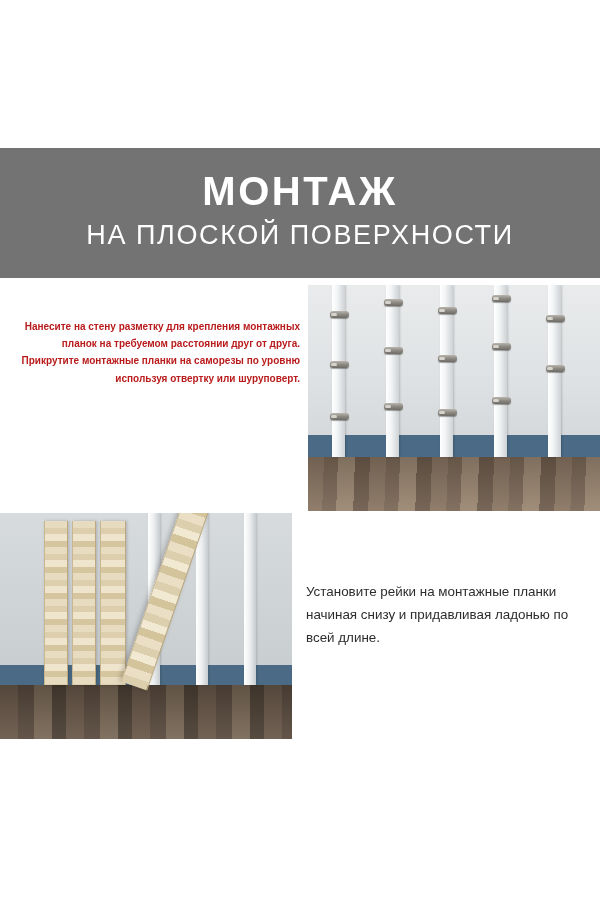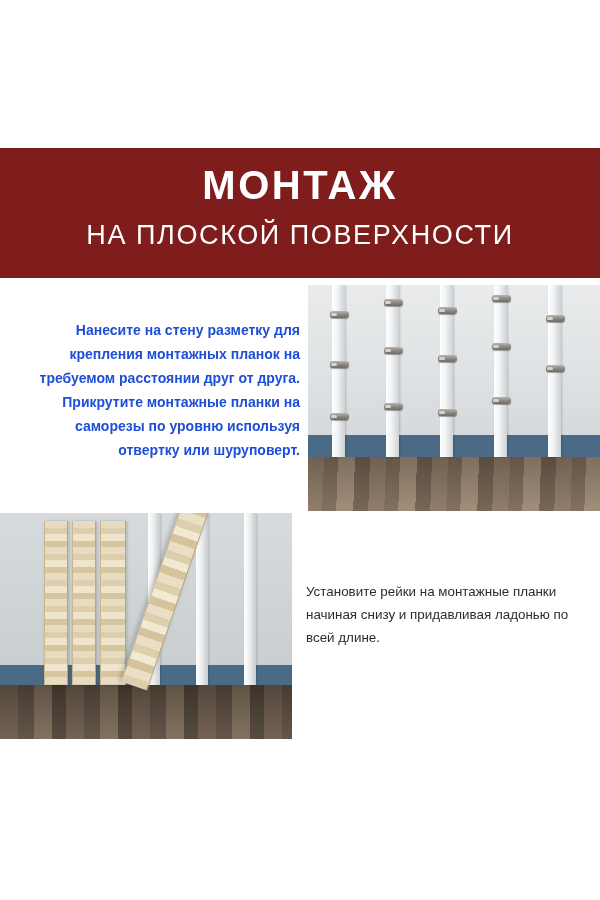--- a/index.html
+++ b/index.html
@@ -22,21 +22,21 @@
     background: #ffffff;
   }
 
   
   .banner {
     position: absolute;
     left: 0;
     top: 148px;
     width: 600px;
     height: 130px;
-    background: #7f1d1d;
+    background: #737373;
     display: flex;
     flex-direction: column;
     align-items: center;
     justify-content: center;
     box-sizing: border-box;
   }
   .banner-title {
     color: #ffffff;
     font-size: 40px;
     font-weight: bold;
@@ -45,32 +45,32 @@
     text-align: center;
     margin: 0 0 4px 0;
   }
   .banner-subtitle {
     color: #ffffff;
     font-size: 27px;
     font-weight: normal;
     letter-spacing: 1.6px;
     line-height: 1.1;
     text-align: center;
-    margin: 11px;
+    margin: 5px;
   }
 
   
   .step1-text {
     position: absolute;
     left: 14px;
     top: 318px;
     width: 286px;
     text-align: right;
-    color: #1d4ed8;
-    font-size: 14px;
+    color: #b91c1c;
+    font-size: 10px;
     line-height: 1.72;
     font-weight: bold;
   }
 
   .photo {
     position: absolute;
     overflow: hidden;
   }
 
   

